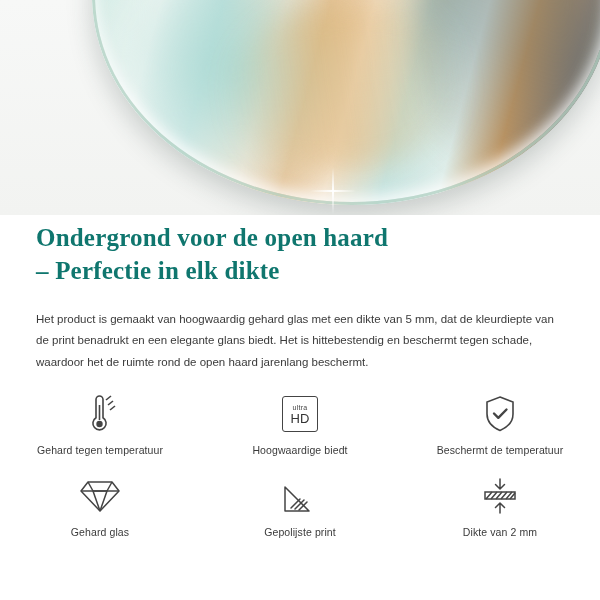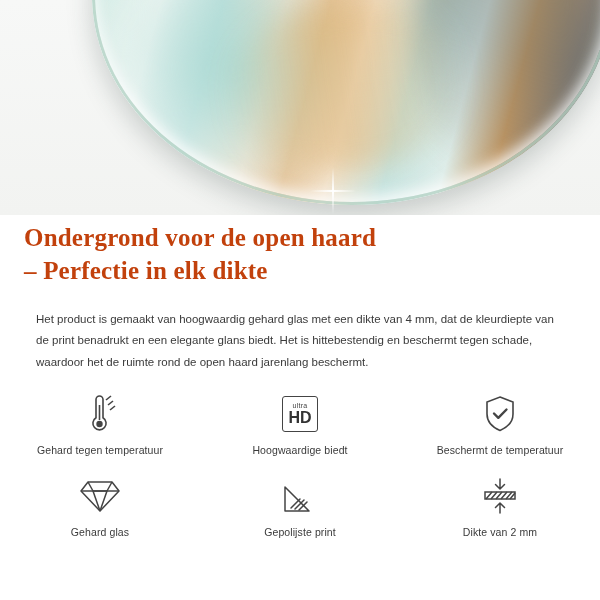--- a/index.html
+++ b/index.html
@@ -113,22 +113,22 @@
   .content {
     position: absolute;
     top: 222px;
     left: 0;
     width: 600px;
   }
   .headline {
     font-family: "Liberation Serif", serif;
     font-size: 25px;
     line-height: 1.3;
-    color: #c2410c;
-    margin: 0 36px 0 24px;
+    color: #0f766e;
+    margin: 0 36px 0 36px;
     letter-spacing: 0.2px;
   }
   .headline .line2 { display: block; }
   .body-copy {
     margin: 22px 36px 0 36px;
     font-size: 11.5px;
     line-height: 1.85;
     color: #3a3a3a;
     max-width: 528px;
   }
@@ -167,21 +167,21 @@
     height: 34px;
     border: 1.6px solid #444;
     border-radius: 3px;
     display: flex;
     flex-direction: column;
     align-items: center;
     justify-content: center;
     line-height: 1;
   }
   .hd-box .ultra { font-size: 7px; color: #444; letter-spacing: .3px; }
-  .hd-box .hd { font-size: 16px; font-weight: bold; color: #333; margin-top: 1px; }
+  .hd-box .hd { font-size: 13px; font-weight: normal; color: #333; margin-top: 1px; }
 </style>
 </head>
 <body>
 
 <div class="hero">
   <div class="hero-bg"></div>
   <div class="glass-disc">
     <div class="streak s1"></div>
     <div class="streak s2"></div>
     <div class="streak s3"></div>
@@ -190,21 +190,21 @@
     <div class="glass-edge"></div>
   </div>
   <div class="sparkle"></div>
 </div>
 
 <div class="content">
   <h1 class="headline">
     <span>Ondergrond voor de open haard</span>
     <span class="line2">– Perfectie in elk dikte</span>
   </h1>
-  <p class="body-copy">Het product is gemaakt van hoogwaardig gehard glas met een dikte van 4 mm, dat de kleurdiepte van de print benadrukt en een elegante glans biedt. Het is hittebestendig en beschermt tegen schade, waardoor het de ruimte rond de open haard jarenlang beschermt.</p>
+  <p class="body-copy">Het product is gemaakt van hoogwaardig gehard glas met een dikte van 5 mm, dat de kleurdiepte van de print benadrukt en een elegante glans biedt. Het is hittebestendig en beschermt tegen schade, waardoor het de ruimte rond de open haard jarenlang beschermt.</p>
 </div>
 
 <div class="features">
 
   <div class="feature">
     <div class="feature-icon">
       <svg width="40" height="42" viewBox="0 0 40 42" fill="none" stroke="#444" stroke-width="1.6">
         <path d="M16 6.5a3.5 3.5 0 0 1 7 0v18.2a6.6 6.6 0 1 1-7 0z"></path>
         <line x1="19.5" y1="12" x2="19.5" y2="27"></line>
         <circle cx="19.5" cy="31" r="3.2" fill="#444" stroke="none"></circle>

